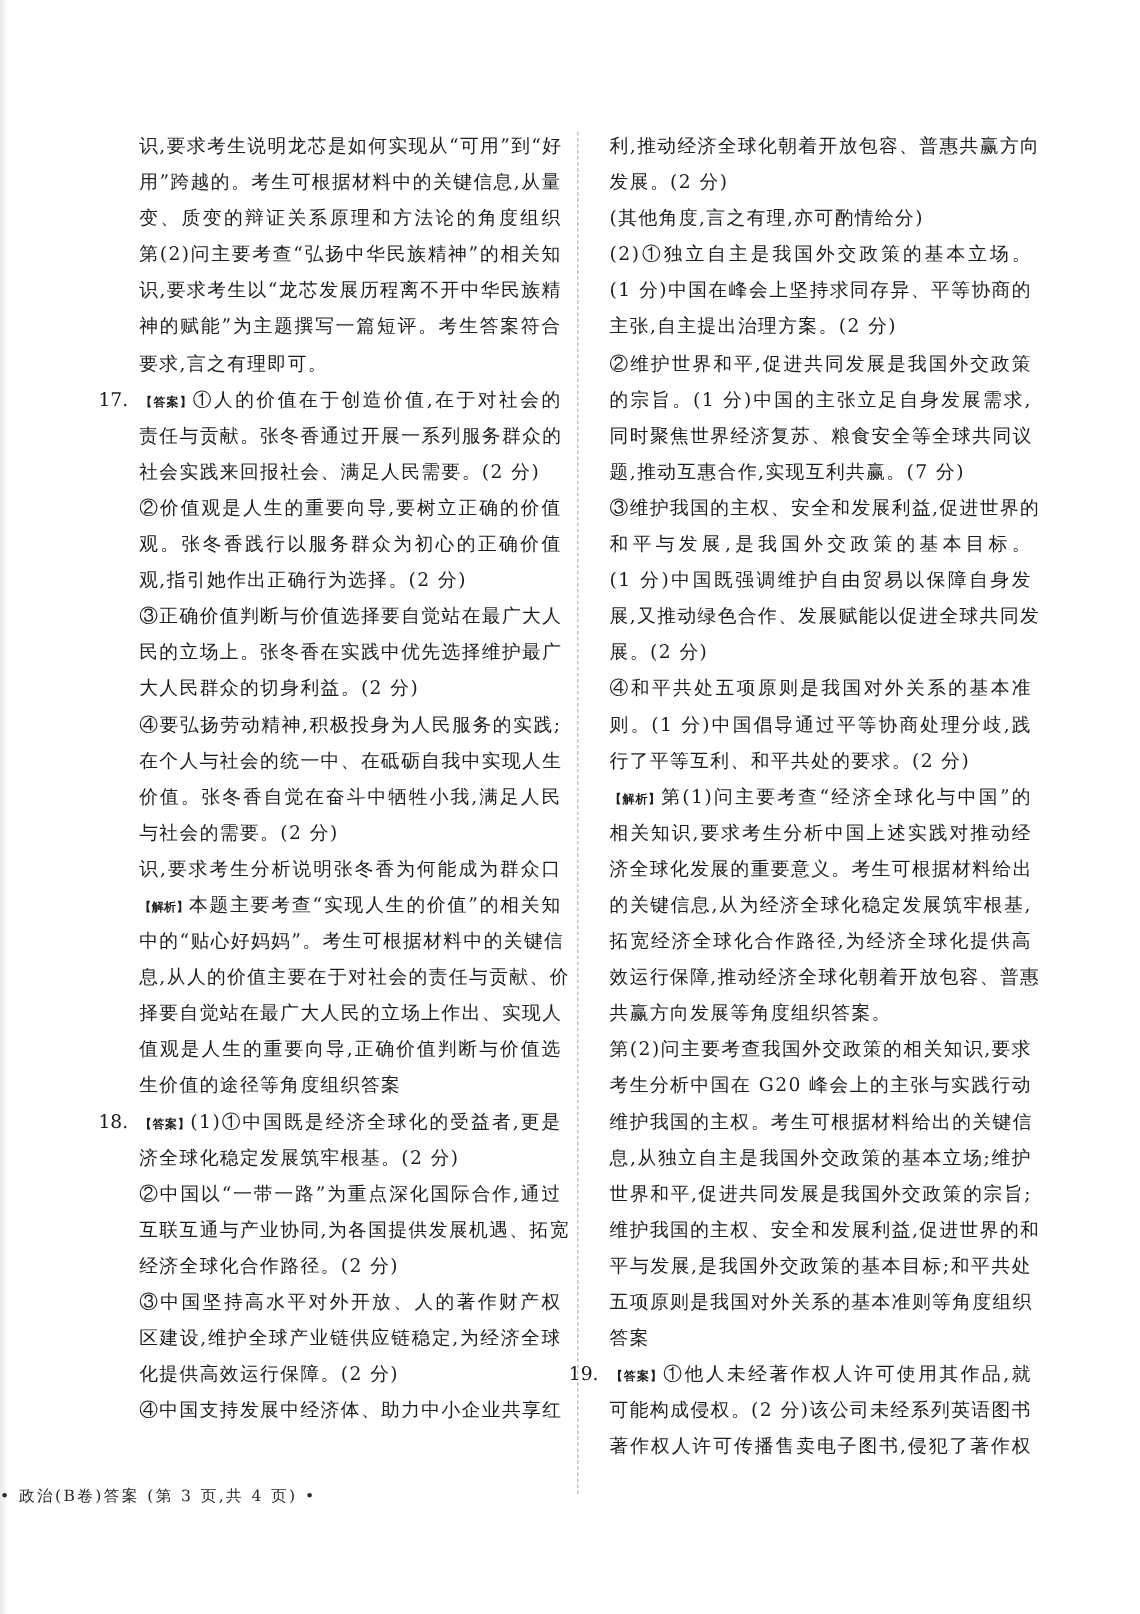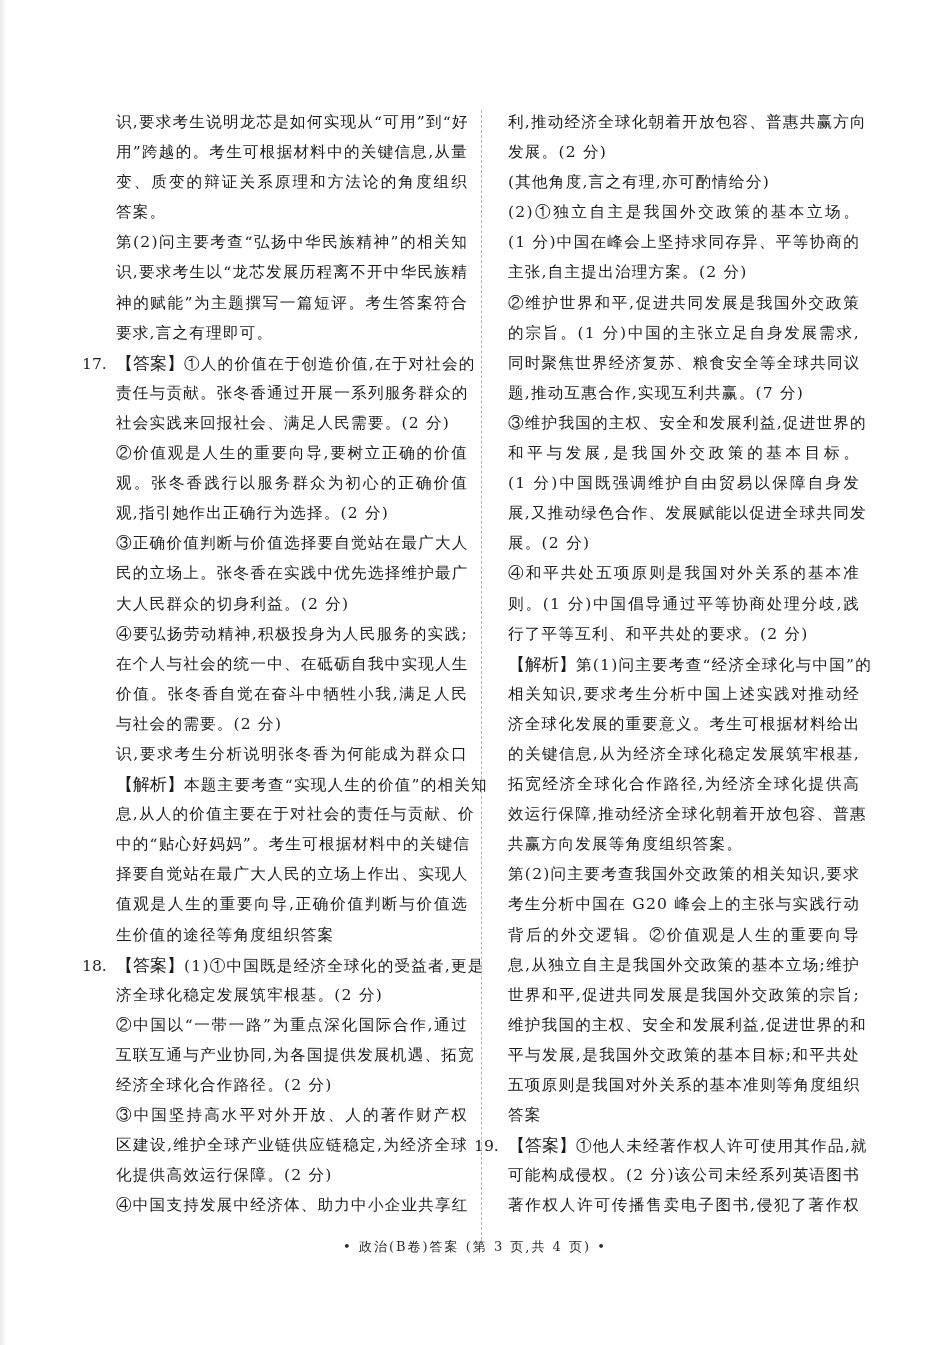--- a/index.html
+++ b/index.html
@@ -33,61 +33,59 @@
     font-size: 15.6px;
     letter-spacing: 1.2px;
     white-space: nowrap;
   }
   .line.justify {
     text-align: justify;
     text-align-last: justify;
   }
   .hang { margin-left: -34px; }
   .qnum { display: inline-block; width: 34px; letter-spacing: 0; }
-  .tag { font-weight: normal; font-family: "DejaVu Sans", "Liberation Sans", sans-serif; font-size: 17px; letter-spacing: 0; }
+  .tag { font-weight: bold; font-family: "DejaVu Sans", "Liberation Sans", sans-serif; font-size: 10px; letter-spacing: 0; }
   .footer {
     position: absolute;
     top: 1238px; left: 0; width: 950px;
-    text-align: center;
     font-size: 13px;
     letter-spacing: 2px;
     color: #2a2a2a;
   }
 </style>
 </head>
 <body>
 
 <div class="left-edge"></div>
 
 <div class="column col-left" id="col-left">
     <div class="line justify"><span>识,要求考生说明龙芯是如何实现从“可用”到“好</span></div>
     <div class="line justify"><span>用”跨越的。考生可根据材料中的关键信息,从量</span></div>
     <div class="line justify"><span>变、质变的辩证关系原理和方法论的角度组织</span></div>
-    <div class="line"><span>答案。</span></div>
     <div class="line justify"><span>第(2)问主要考查“弘扬中华民族精神”的相关知</span></div>
     <div class="line justify"><span>识,要求考生以“龙芯发展历程离不开中华民族精</span></div>
     <div class="line justify"><span>神的赋能”为主题撰写一篇短评。考生答案符合</span></div>
     <div class="line"><span>要求,言之有理即可。</span></div>
     <div class="line justify hang"><span class="qnum">17.</span><span class="tag">【答案】</span><span>①人的价值在于创造价值,在于对社会的</span></div>
     <div class="line justify"><span>责任与贡献。张冬香通过开展一系列服务群众的</span></div>
     <div class="line"><span>社会实践来回报社会、满足人民需要。(2 分)</span></div>
     <div class="line justify"><span>②价值观是人生的重要向导,要树立正确的价值</span></div>
     <div class="line justify"><span>观。张冬香践行以服务群众为初心的正确价值</span></div>
     <div class="line"><span>观,指引她作出正确行为选择。(2 分)</span></div>
     <div class="line justify"><span>③正确价值判断与价值选择要自觉站在最广大人</span></div>
     <div class="line justify"><span>民的立场上。张冬香在实践中优先选择维护最广</span></div>
     <div class="line"><span>大人民群众的切身利益。(2 分)</span></div>
     <div class="line justify"><span>④要弘扬劳动精神,积极投身为人民服务的实践;</span></div>
     <div class="line justify"><span>在个人与社会的统一中、在砥砺自我中实现人生</span></div>
     <div class="line justify"><span>价值。张冬香自觉在奋斗中牺牲小我,满足人民</span></div>
     <div class="line"><span>与社会的需要。(2 分)</span></div>
     <div class="line justify"><span>识,要求考生分析说明张冬香为何能成为群众口</span></div>
     <div class="line justify"><span class="tag">【解析】</span><span>本题主要考查“实现人生的价值”的相关知</span></div>
+    <div class="line justify"><span>中的“贴心好妈妈”。考生可根据材料中的关键信</span></div>
     <div class="line justify"><span>息,从人的价值主要在于对社会的责任与贡献、价</span></div>
-    <div class="line justify"><span>中的“贴心好妈妈”。考生可根据材料中的关键信</span></div>
     <div class="line justify"><span>择要自觉站在最广大人民的立场上作出、实现人</span></div>
     <div class="line justify"><span>值观是人生的重要向导,正确价值判断与价值选</span></div>
     <div class="line"><span>生价值的途径等角度组织答案</span></div>
     <div class="line justify hang"><span class="qnum">18.</span><span class="tag">【答案】</span><span>(1)①中国既是经济全球化的受益者,更是</span></div>
     <div class="line"><span>济全球化稳定发展筑牢根基。(2 分)</span></div>
     <div class="line justify"><span>②中国以“一带一路”为重点深化国际合作,通过</span></div>
     <div class="line justify"><span>互联互通与产业协同,为各国提供发展机遇、拓宽</span></div>
     <div class="line"><span>经济全球化合作路径。(2 分)</span></div>
     <div class="line justify"><span>③中国坚持高水平对外开放、人的著作财产权</span></div>
     <div class="line justify"><span>区建设,维护全球产业链供应链稳定,为经济全球</span></div>
@@ -116,21 +114,21 @@
     <div class="line"><span>行了平等互利、和平共处的要求。(2 分)</span></div>
     <div class="line justify"><span class="tag">【解析】</span><span>第(1)问主要考查“经济全球化与中国”的</span></div>
     <div class="line justify"><span>相关知识,要求考生分析中国上述实践对推动经</span></div>
     <div class="line justify"><span>济全球化发展的重要意义。考生可根据材料给出</span></div>
     <div class="line justify"><span>的关键信息,从为经济全球化稳定发展筑牢根基,</span></div>
     <div class="line justify"><span>拓宽经济全球化合作路径,为经济全球化提供高</span></div>
     <div class="line justify"><span>效运行保障,推动经济全球化朝着开放包容、普惠</span></div>
     <div class="line"><span>共赢方向发展等角度组织答案。</span></div>
     <div class="line justify"><span>第(2)问主要考查我国外交政策的相关知识,要求</span></div>
     <div class="line justify"><span>考生分析中国在 G20 峰会上的主张与实践行动</span></div>
-    <div class="line justify"><span>背后的外交逻辑。②价值观是人生的重要向导</span></div>
+    <div class="line justify"><span>维护我国的主权。考生可根据材料给出的关键信</span></div>
     <div class="line justify"><span>息,从独立自主是我国外交政策的基本立场;维护</span></div>
     <div class="line justify"><span>世界和平,促进共同发展是我国外交政策的宗旨;</span></div>
     <div class="line justify"><span>维护我国的主权、安全和发展利益,促进世界的和</span></div>
     <div class="line justify"><span>平与发展,是我国外交政策的基本目标;和平共处</span></div>
     <div class="line justify"><span>五项原则是我国对外关系的基本准则等角度组织</span></div>
     <div class="line"><span>答案</span></div>
     <div class="line justify hang"><span class="qnum">19.</span><span class="tag">【答案】</span><span>①他人未经著作权人许可使用其作品,就</span></div>
     <div class="line justify"><span>可能构成侵权。(2 分)该公司未经系列英语图书</span></div>
     <div class="line justify"><span>著作权人许可传播售卖电子图书,侵犯了著作权</span></div>
   </div>

